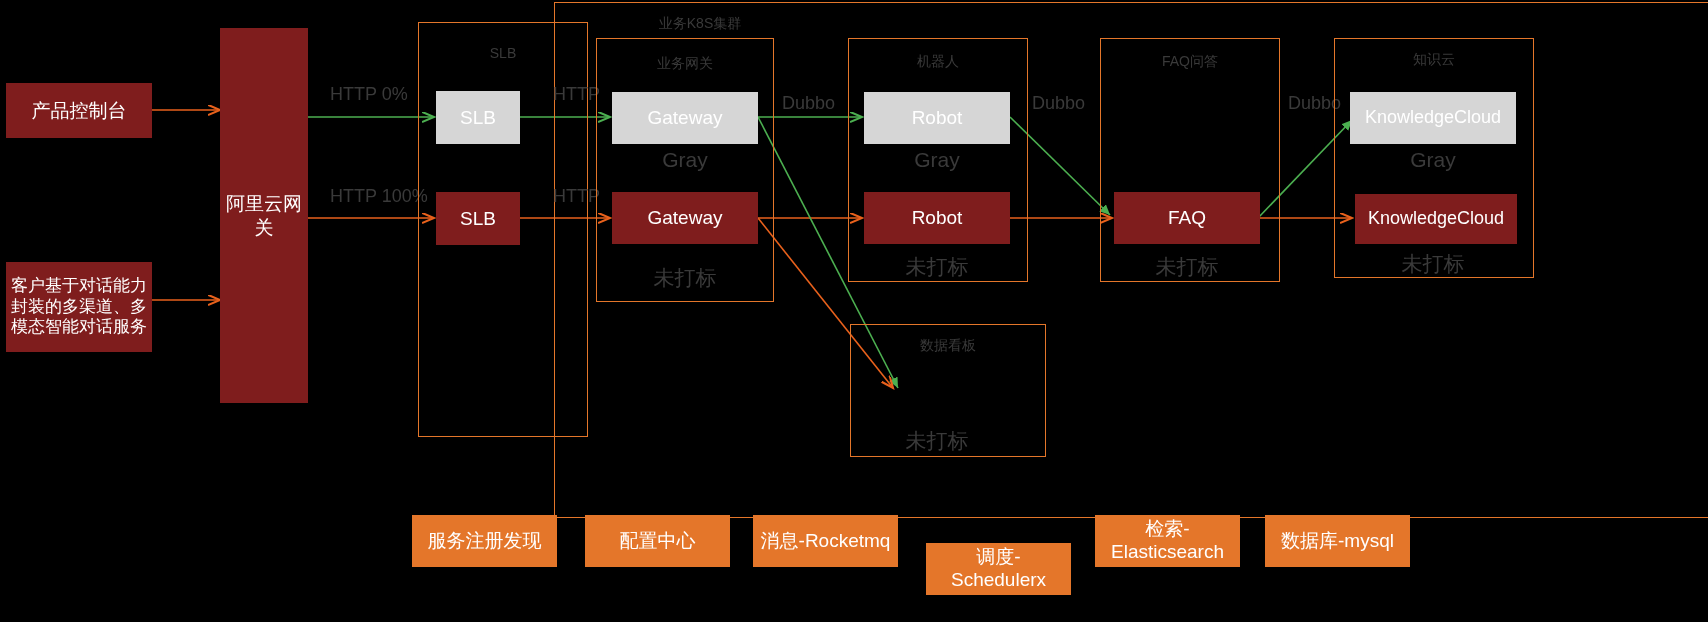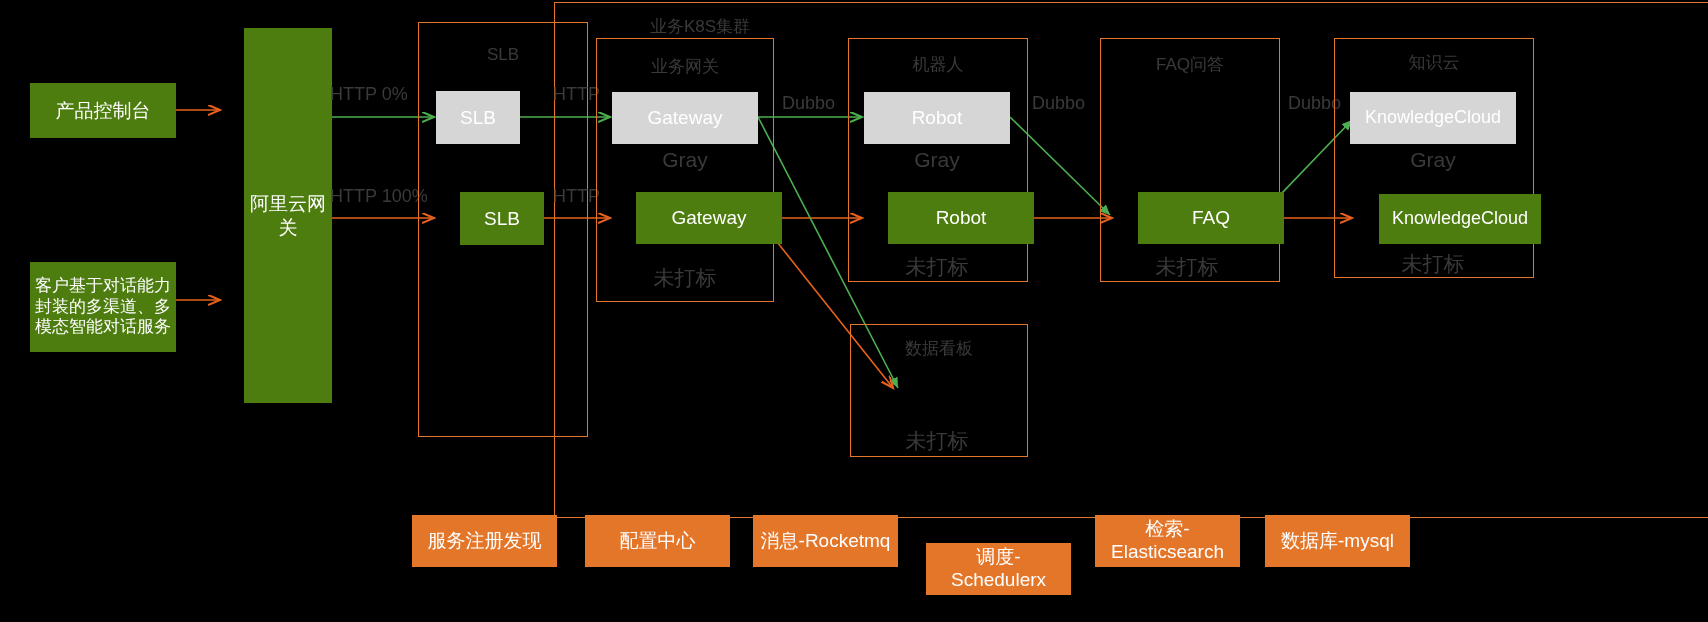--- a/index.html
+++ b/index.html
@@ -6,28 +6,28 @@
   html,body{margin:0;padding:0;background:#000;}
   body{width:1708px;height:622px;overflow:hidden;
        font-family:"Liberation Sans","DejaVu Sans",sans-serif;}
   #stage{position:relative;width:1708px;height:622px;background:#000;}
 
   svg.edges{position:absolute;left:0;top:0;width:1708px;height:622px;
             pointer-events:none;overflow:visible;}
 
   .grp{position:absolute;border:1.6px solid #E4762A;box-sizing:border-box;}
   .grp-title{position:absolute;left:0;right:0;text-align:center;
-             color:#3a3a3a;font-size:17px;white-space:nowrap;}
+             color:#3a3a3a;font-size:14px;white-space:nowrap;}
   .sub-label{position:absolute;left:0;right:0;text-align:center;
              color:#3a3a3a;font-size:21px;white-space:nowrap;}
 
   .node{position:absolute;box-sizing:border-box;display:flex;
         align-items:center;justify-content:center;text-align:center;
         color:#fff;font-size:19px;line-height:1.22;}
-  .node.orange{background:#4d7c0f;margin-left:24px;}
+  .node.orange{background:#7f1d1d;}
   .node.gray{background:#D6D6D6;}
 
   .edge-label{position:absolute;color:#3a3a3a;font-size:18px;
               white-space:nowrap;}
 
   .bottom-node{position:absolute;background:#E4762A;color:#fff;
                display:flex;align-items:center;justify-content:center;
                text-align:center;font-size:19px;line-height:1.2;
                box-sizing:border-box;}
 </style>
@@ -132,21 +132,21 @@
   <div class="edge-label" style="left:1288px;top:93px;">Dubbo</div>
 
   <div class="grp" style="left:1334px;top:38px;width:200px;height:240px;">
     <div class="grp-title" style="top:12px;">知识云</div>
   </div>
   <div class="node gray" style="left:1350px;top:92px;width:166px;height:52px;font-size:18px;">KnowledgeCloud</div>
   <div class="sub-label" style="left:1350px;top:148px;width:166px;">Gray</div>
   <div class="node orange" style="left:1355px;top:194px;width:162px;height:50px;font-size:18px;">KnowledgeCloud</div>
   <div class="sub-label" style="left:1350px;top:250px;width:166px;">未打标</div>
 
-  <div class="grp" style="left:850px;top:324px;width:178px;height:133px;">
+  <div class="grp" style="left:850px;top:324px;width:196px;height:133px;">
     <div class="grp-title" style="top:12px;">数据看板</div>
   </div>
   <div class="sub-label" style="left:864px;top:427px;width:146px;">未打标</div>
 
   <div class="bottom-node" style="left:412px;top:515px;width:145px;height:52px;padding:0 6px;">服务注册发现</div>
   <div class="bottom-node" style="left:585px;top:515px;width:145px;height:52px;padding:0 6px;">配置中心</div>
   <div class="bottom-node" style="left:753px;top:515px;width:145px;height:52px;padding:0 6px;">消息-Rocketmq</div>
   <div class="bottom-node" style="left:926px;top:515px;width:145px;height:52px;padding:0 6px;margin-top:28px;">调度-Schedulerx</div>
   <div class="bottom-node" style="left:1265px;top:515px;width:145px;height:52px;padding:0 6px;">数据库-mysql</div>
   <div class="bottom-node" style="left:1095px;top:515px;width:145px;height:52px;padding:0 6px;">检索-Elasticsearch</div>

